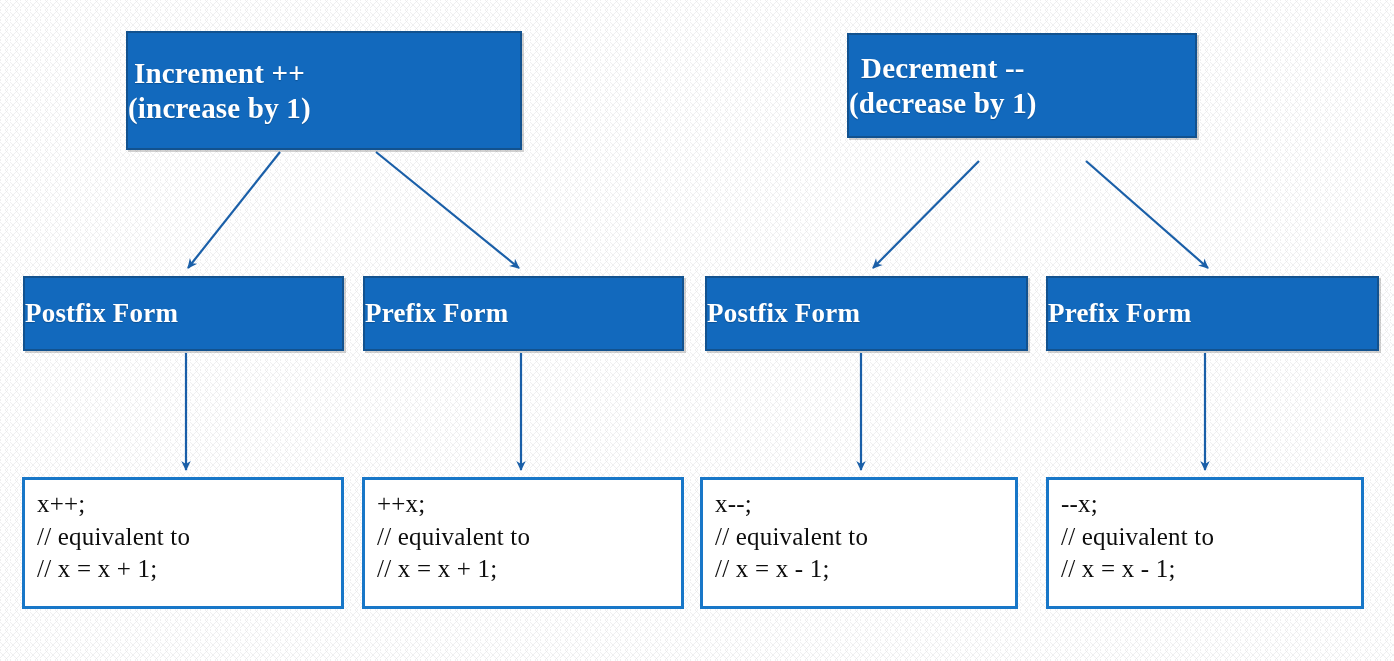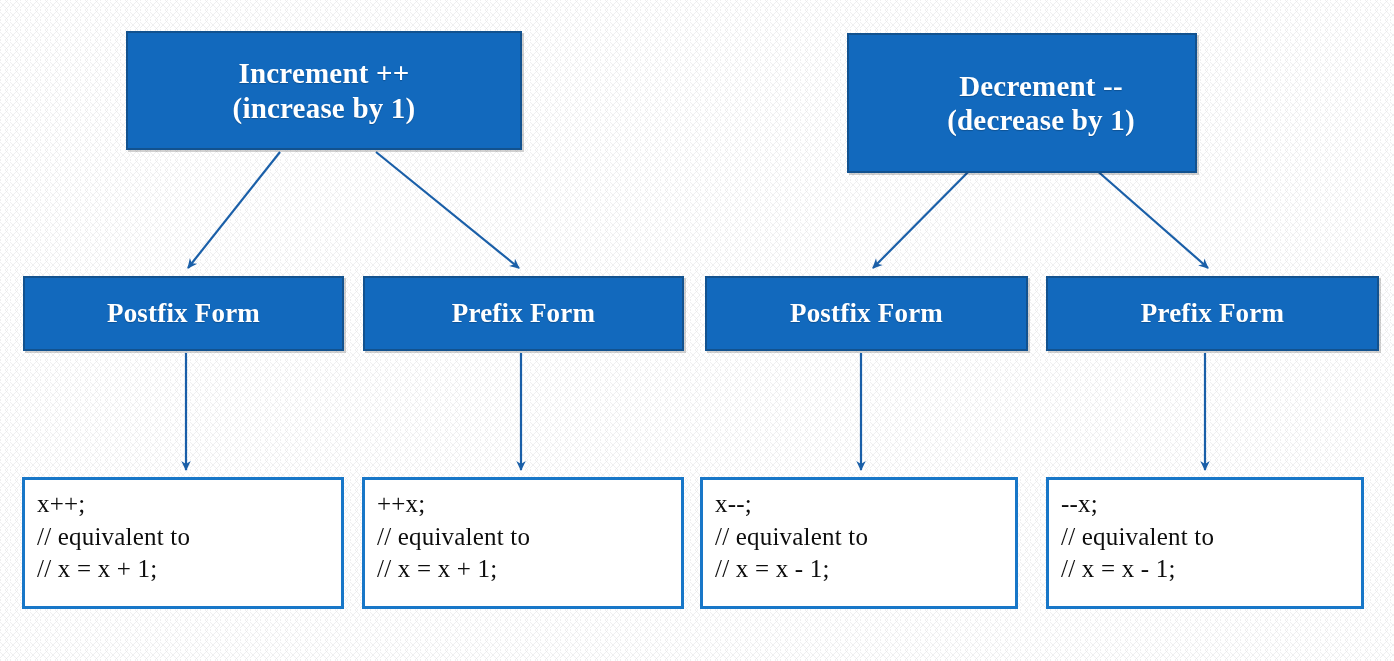--- a/index.html
+++ b/index.html
@@ -25,21 +25,21 @@
     top: 0;
     width: 1394px;
     height: 661px;
     pointer-events: none;
   }
   .node {
     position: absolute;
     box-sizing: border-box;
     display: flex;
     align-items: center;
-    justify-content: center;
+    justify-content: flex-start;
     text-align: center;
   }
   
   .node.filled {
     background: #1269bd;
     border: 2px solid #12528f;
     box-shadow: 2px 2px 0 rgba(0,0,0,0.18);
     color: #ffffff;
     font-weight: bold;
   }
@@ -63,21 +63,21 @@
     display: block;
     text-align: left;
     white-space: pre-line;
     line-height: 1.30;
     font-size: 25px;
     font-weight: normal;
     letter-spacing: 0.2px;
   }
   
   #box-increment { left: 126px; top: 31px;  width: 396px; height: 119px; font-size: 29px; }
-  #box-decrement { left: 847px; top: 33px;  width: 350px; height: 140px; font-size: 29px; padding-left: 38px; }
+  #box-decrement { left: 847px; top: 33px;  width: 350px; height: 105px; font-size: 29px; }
 
   #box-postfix-inc { left: 23px;   top: 276px; width: 321px; height: 75px; font-size: 27px; }
   #box-prefix-inc  { left: 363px;  top: 276px; width: 321px; height: 75px; font-size: 27px; }
   #box-postfix-dec { left: 705px;  top: 276px; width: 323px; height: 75px; font-size: 27px; }
   #box-prefix-dec  { left: 1046px; top: 276px; width: 333px; height: 75px; font-size: 27px; }
 
   #box-code-inc-postfix { left: 22px;   top: 477px; width: 322px; height: 132px; }
   #box-code-inc-prefix  { left: 362px;  top: 477px; width: 322px; height: 132px; }
   #box-code-dec-postfix { left: 700px;  top: 477px; width: 318px; height: 132px; }
   #box-code-dec-prefix  { left: 1046px; top: 477px; width: 318px; height: 132px; }

